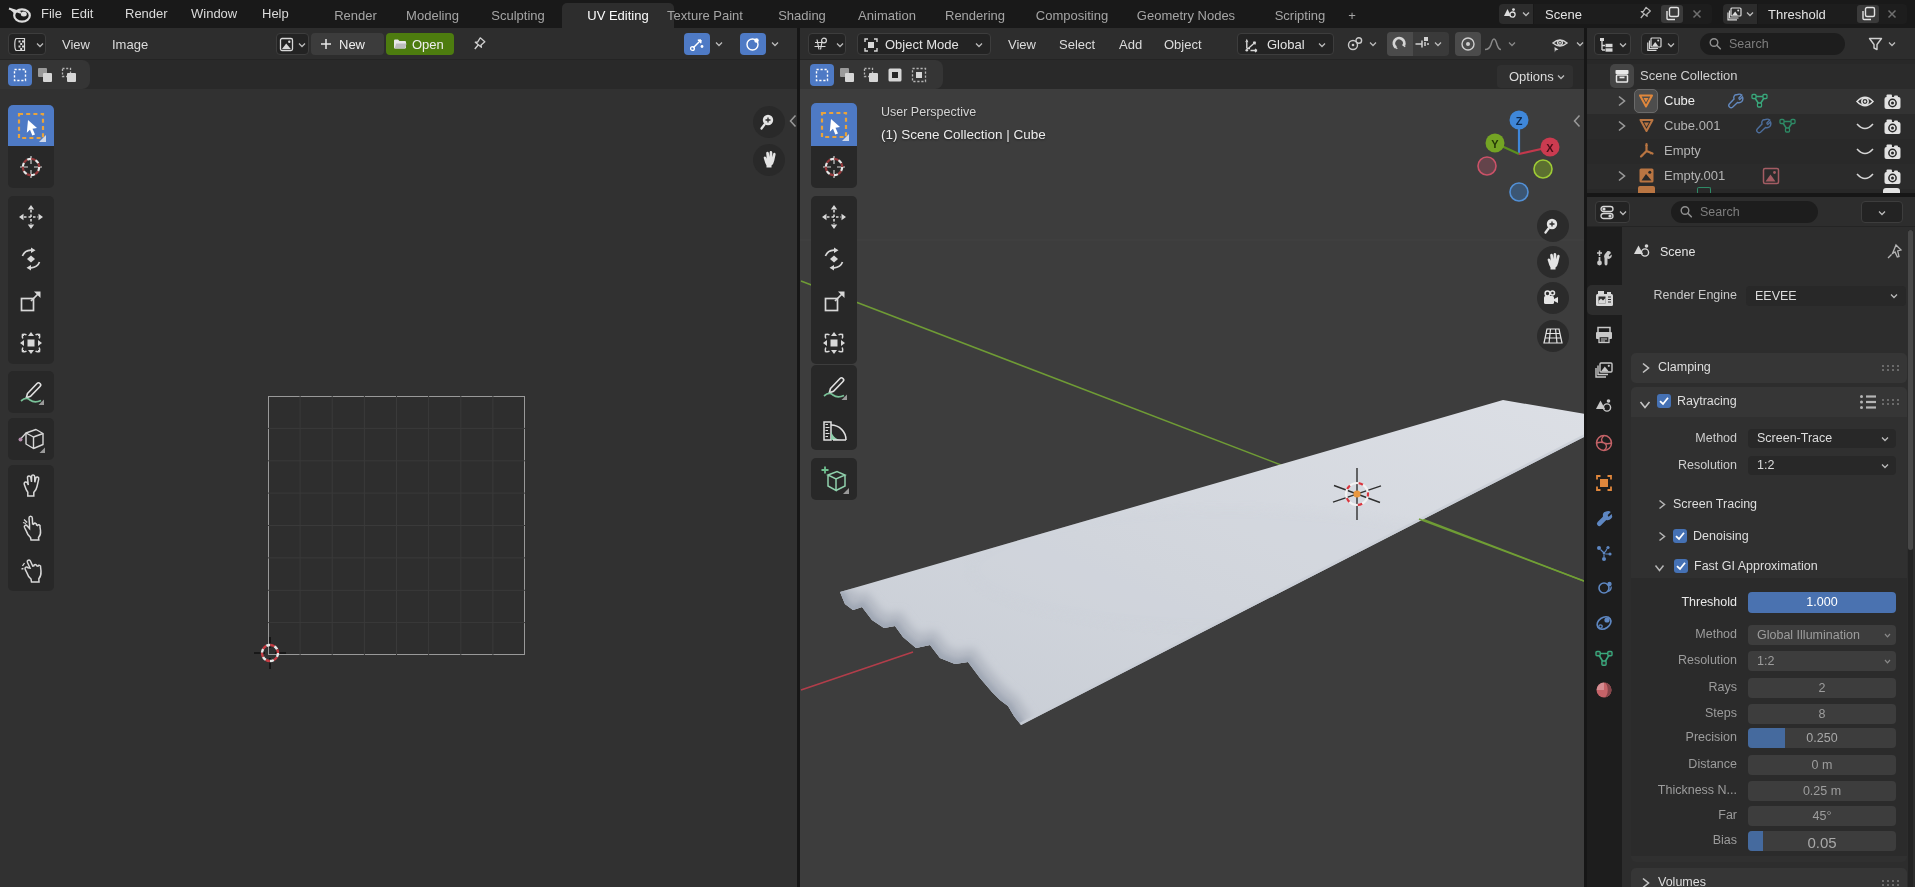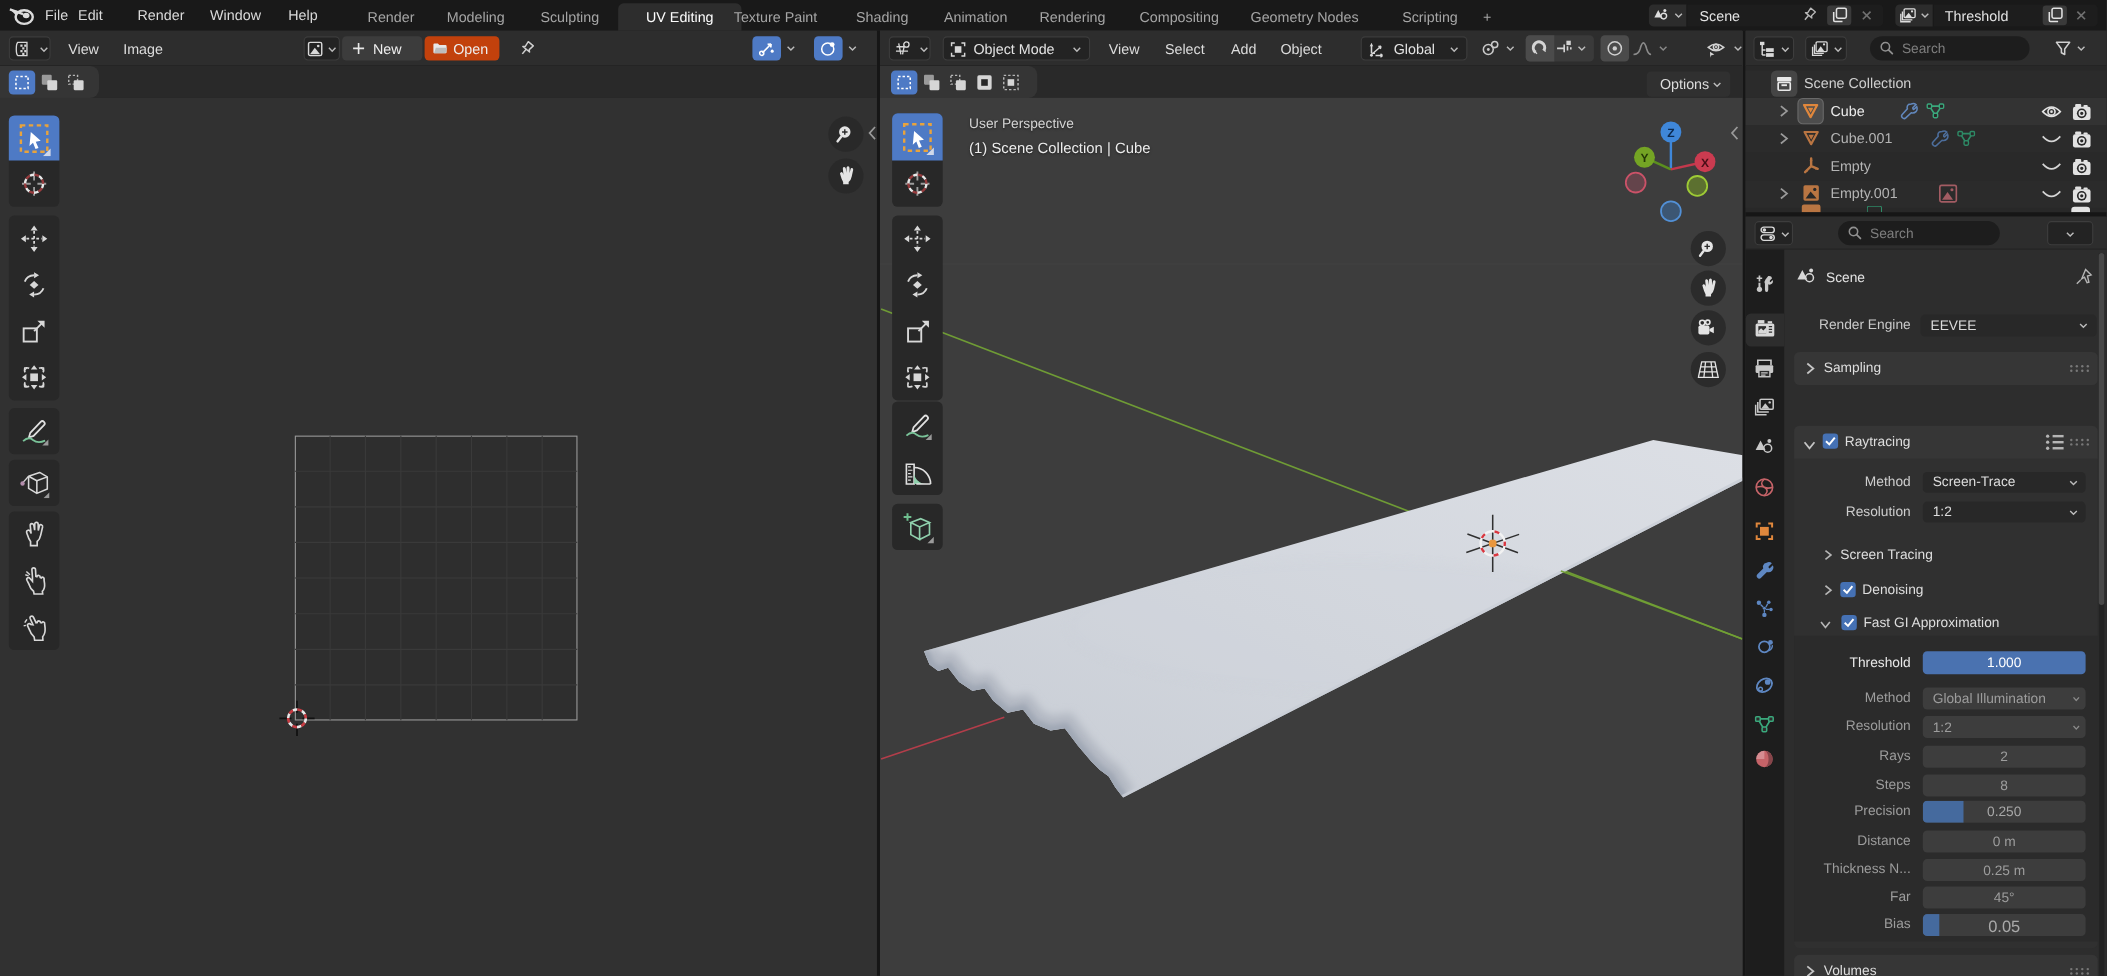--- a/index.html
+++ b/index.html
@@ -134,21 +134,21 @@
       <svg class="fi" style="left:21px;top:8px" width="8" height="6" viewBox="0 0 8 6">
           <path d="M1 1.5 L4 4.5 L7 1.5" stroke="#bbb" stroke-width="1.3" fill="none"></path>
         </svg>
     </div>
     <div class="btn" style="left:311px;top:5px;width:73px;height:22px;background:#3c3c3c">
       <svg class="fi" style="left:9px;top:5px" width="12" height="12" viewBox="0 0 12 12">
           <path d="M6 1 L6 11 M1 6 L11 6" stroke="#e8e8e8" stroke-width="1.5"></path>
         </svg>
       <span class="abs" style="left:28px;top:4px;font-size:13px;color:#eee">New</span>
     </div>
-    <div class="btn" style="left:386px;top:5px;width:68px;height:22px;background:#c2410c">
+    <div class="btn" style="left:386px;top:5px;width:68px;height:22px;background:#4d7c0f">
       <svg class="fi" style="left:7px;top:5px" width="14" height="12" viewBox="0 0 14 12">
           <path d="M1 2.5 Q1 1.5 2 1.5 L5 1.5 L6.5 3 L12 3 Q13 3 13 4 L13 9.5 Q13 10.5 12 10.5 L2 10.5 Q1 10.5 1 9.5 Z" fill="#e8e8e8"></path>
           <path d="M1.6 10.5 L3.2 5.5 L13.6 5.5 L12 10.5 Z" fill="#bdbdbd"></path>
         </svg>
       <span class="abs" style="left:26px;top:4px;font-size:13px;color:#eee">Open</span>
     </div>
     <svg class="fi" style="left:470px;top:8px" width="18" height="17" viewBox="0 0 18 17">
       <g transform="rotate(40 9 8)">
         <path d="M6 2.5 L12 2.5 L11.3 7.5 L13 9 L5 9 L6.7 7.5 Z" fill="none" stroke="#cfcfcf" stroke-width="1.3" stroke-linejoin="round"></path>
         <path d="M9 9 L9 14.5" stroke="#cfcfcf" stroke-width="1.4"></path>
@@ -871,34 +871,34 @@
       <svg class="fi" style="left:264px;top:16px" width="17" height="17" viewBox="0 0 17 17">
           <path d="M10 2 L15 7 L11.7 8 L13 13.5 L11.3 14 L9 9 L6.5 10.5 Z M5.5 11.5 L2 15" fill="none" stroke="#b5b5b5" stroke-width="1.3"></path>
         </svg>
       <div class="plabel" style="top:61px;color:#c9c9c9">Render Engine</div>
       <div class="abs" style="left:124px;top:59px;width:160px;height:20px;background:#282828;border-radius:4px">
         <span class="abs" style="left:9px;top:3px;font-size:12.5px;color:#dcdcdc">EEVEE</span>
         <svg class="fi" style="left:144px;top:7px" width="8" height="6" viewBox="0 0 8 6">
             <path d="M1 1.5 L4 4.5 L7 1.5" stroke="#bbb" stroke-width="1.3" fill="none"></path>
           </svg>
       </div>
-      <div class="panel" style="top:93px">
+      <div class="panel" style="top:126px">
         <svg class="fi" style="left:9px;top:9px" width="11" height="12" viewBox="0 0 11 12">
             <path d="M3 1.5 L8.5 6 L3 10.5" stroke="#c5c5c5" stroke-width="1.6" fill="none"></path>
           </svg>
-        <span class="abs" style="left:27px;top:7px;font-size:12.5px;color:#dedede">Sampling</span>
+        <span class="abs" style="left:27px;top:7px;font-size:12.5px;color:#dedede">Clamping</span>
         <svg class="fi" style="left:250px;top:11px" width="19" height="8" viewBox="0 0 19 8">
             <g fill="#787878">
               <circle cx="2" cy="2" r="1.1"></circle>
               <circle cx="7" cy="2" r="1.1"></circle>
               <circle cx="12" cy="2" r="1.1"></circle>
               <circle cx="17" cy="2" r="1.1"></circle>
               <circle cx="2" cy="6" r="1.1"></circle>
               <circle cx="7" cy="6" r="1.1"></circle>
-              <circle cx="12" cy="6" r="1.1"></circle>
+              <circle cx="12" c6="6" cy="6" r="1.1"></circle>
               <circle cx="17" cy="6" r="1.1"></circle>
             </g>
           </svg>
       </div>
       <div class="abs" style="left:9px;top:190px;width:276px;height:445px;background:#303030;border-radius:0 0 5px 5px"></div>
       <div class="panel" style="top:160px;border-radius:5px 5px 0 0">
         <svg class="fi" style="left:8px;top:12px" width="12" height="11" viewBox="0 0 12 11">
             <path d="M1.5 3 L6 8.5 L10.5 3" stroke="#c5c5c5" stroke-width="1.6" fill="none"></path>
           </svg>
         <div class="cb" style="left:26px;top:7px">

